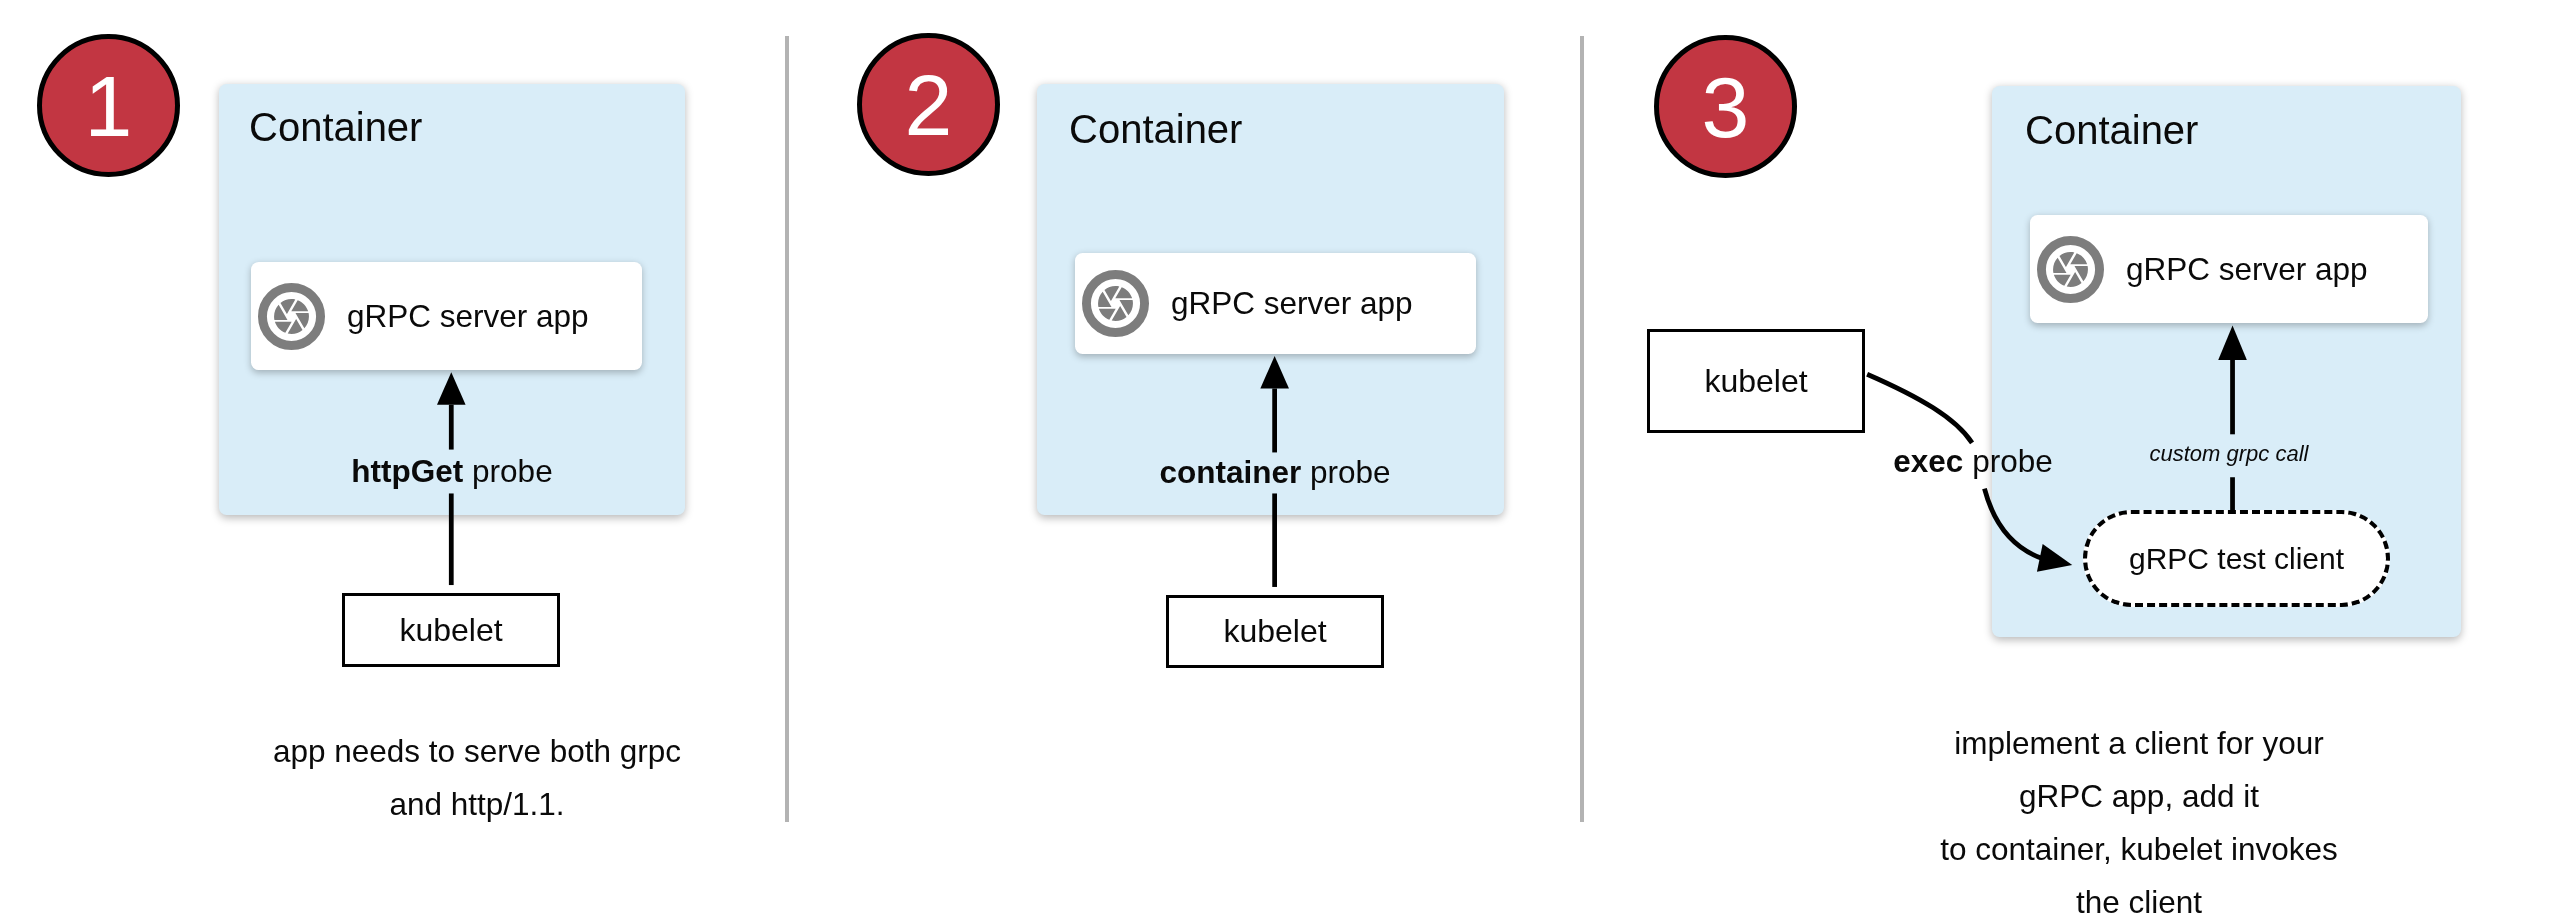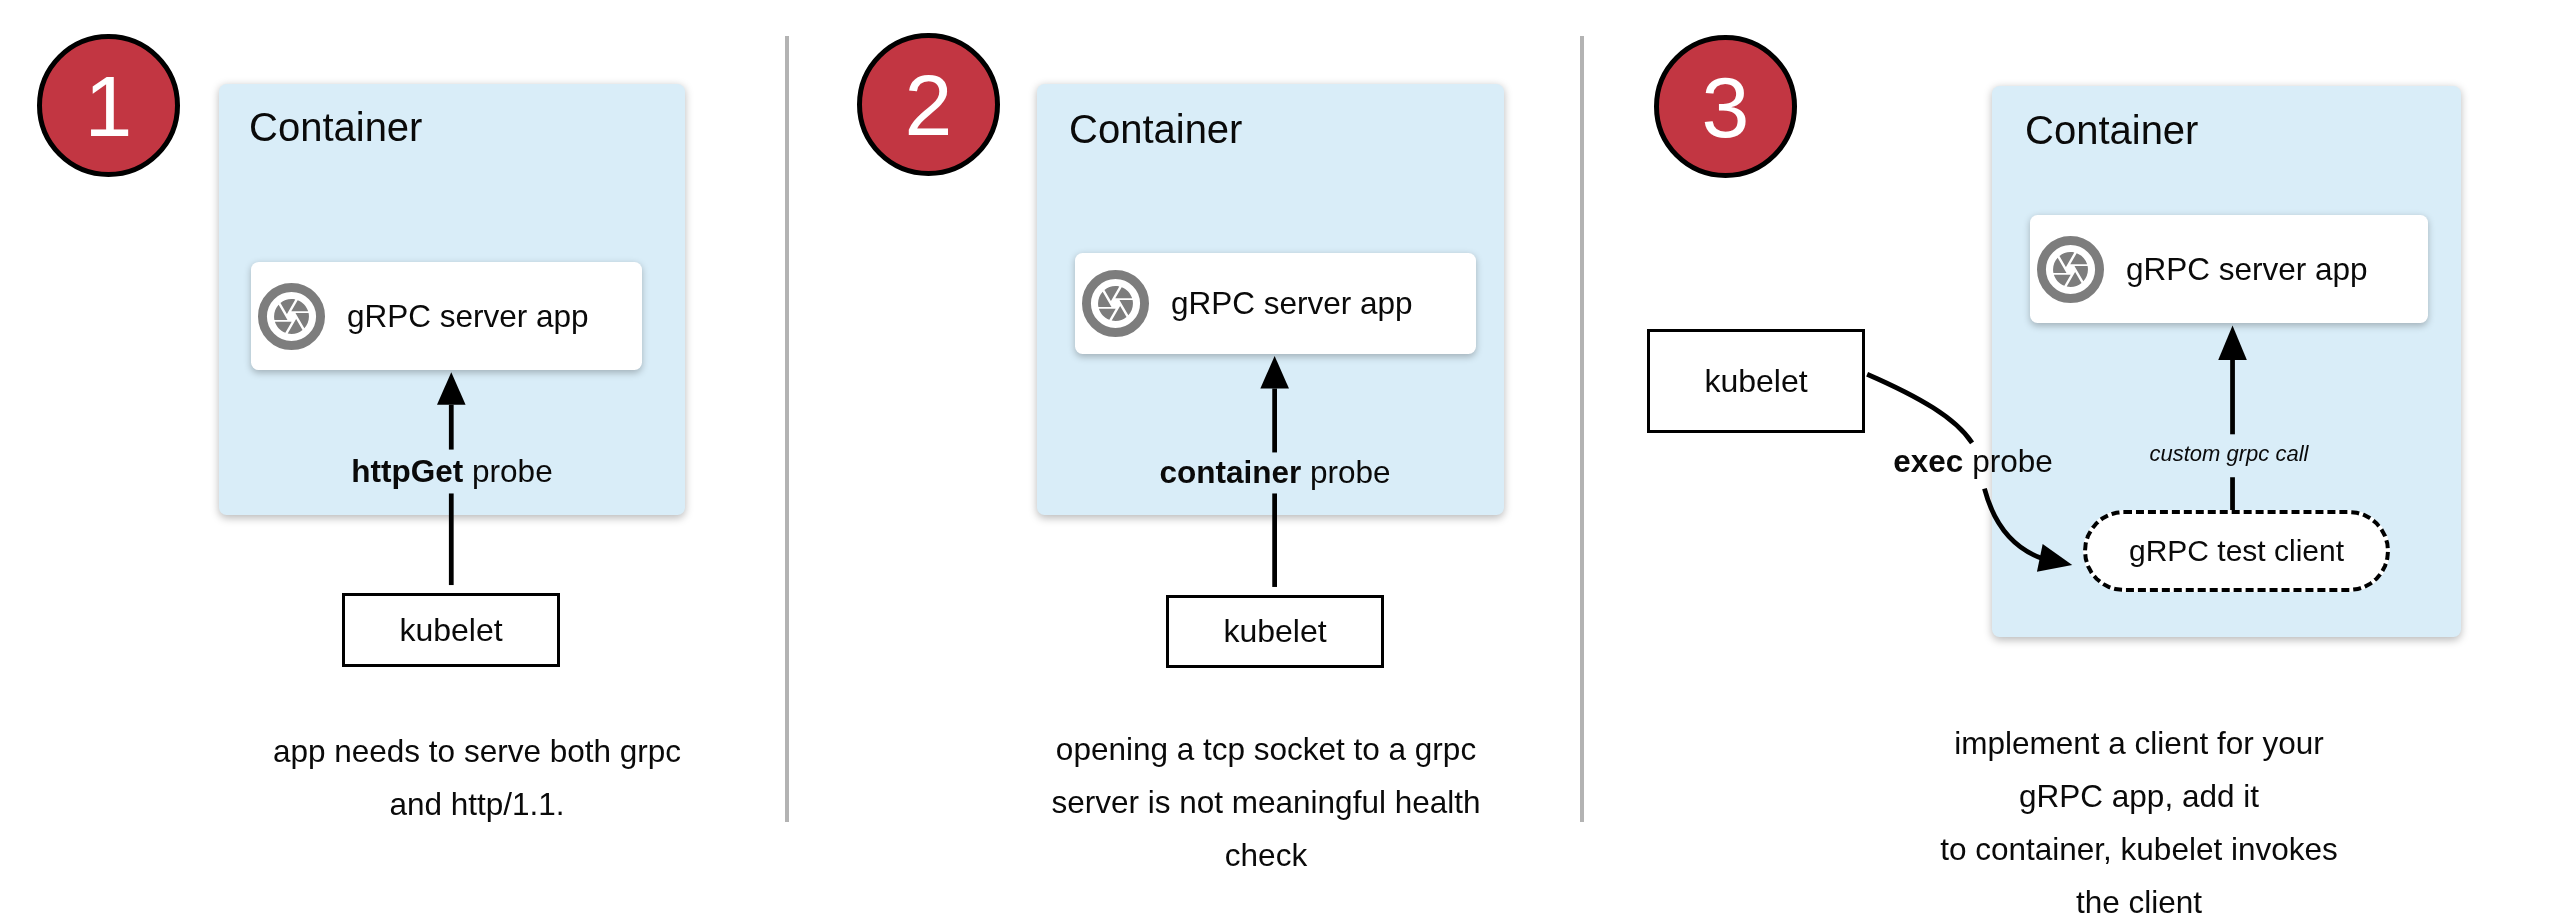--- a/index.html
+++ b/index.html
@@ -132,37 +132,34 @@
   </div>
   <div class="probe-label" style="left:1275px;top:472px">
     <span class="bold">container</span><span> probe</span>
   </div>
   <div class="probe-label" style="left:1973px;top:461px">
     <span class="bold">exec</span><span> probe</span>
   </div>
 
   <div class="free-label" style="left:2229px;top:454px">custom grpc call</div>
 
-  <div class="pill" style="left:2083px;top:510px;width:307px;height:82px">
+  <div class="pill" style="left:2083px;top:510px;width:307px;height:97px">
     <span>gRPC test client</span>
   </div>
 
   <div class="kubelet-box" style="left:342px;top:585px;width:218px;height:74px">
     <span>kubelet</span>
   </div>
   <div class="kubelet-box" style="left:1166px;top:587px;width:218px;height:73px">
     <span>kubelet</span>
   </div>
   <div class="kubelet-box" style="left:1647px;top:321px;width:218px;height:104px">
     <span>kubelet</span>
   </div>
 
   <div class="caption" style="left:477px;top:725px">app needs to serve both grpc
 and http/1.1.</div>
-  <div class="caption" style="left:1266px;top:723px">opening a tcp socket to a grpc
-server is not meaningful health
-check</div>
   <div class="caption" style="left:2139px;top:717px">implement a client for your gRPC app, add it
 to container, kubelet invokes the client
 program, it calls a rpc that you implement</div>
 
 </div>
 
 
 </body></html>

